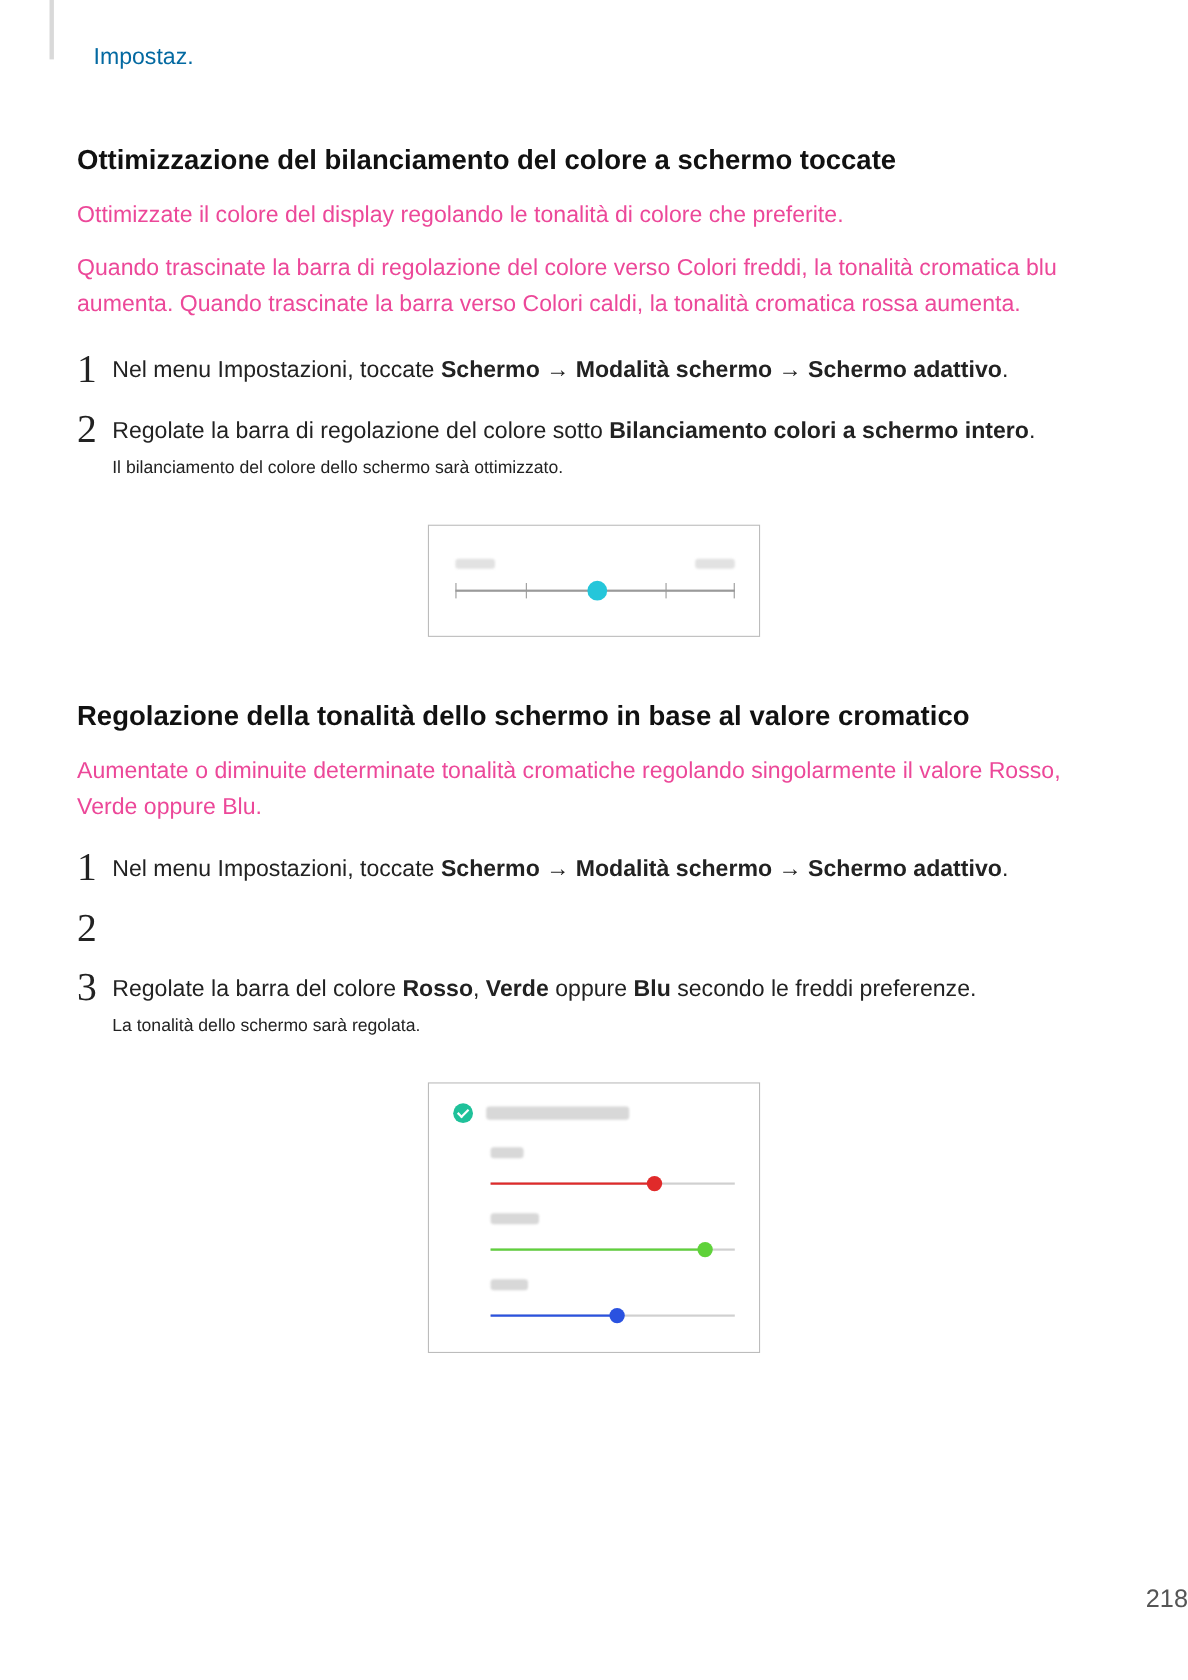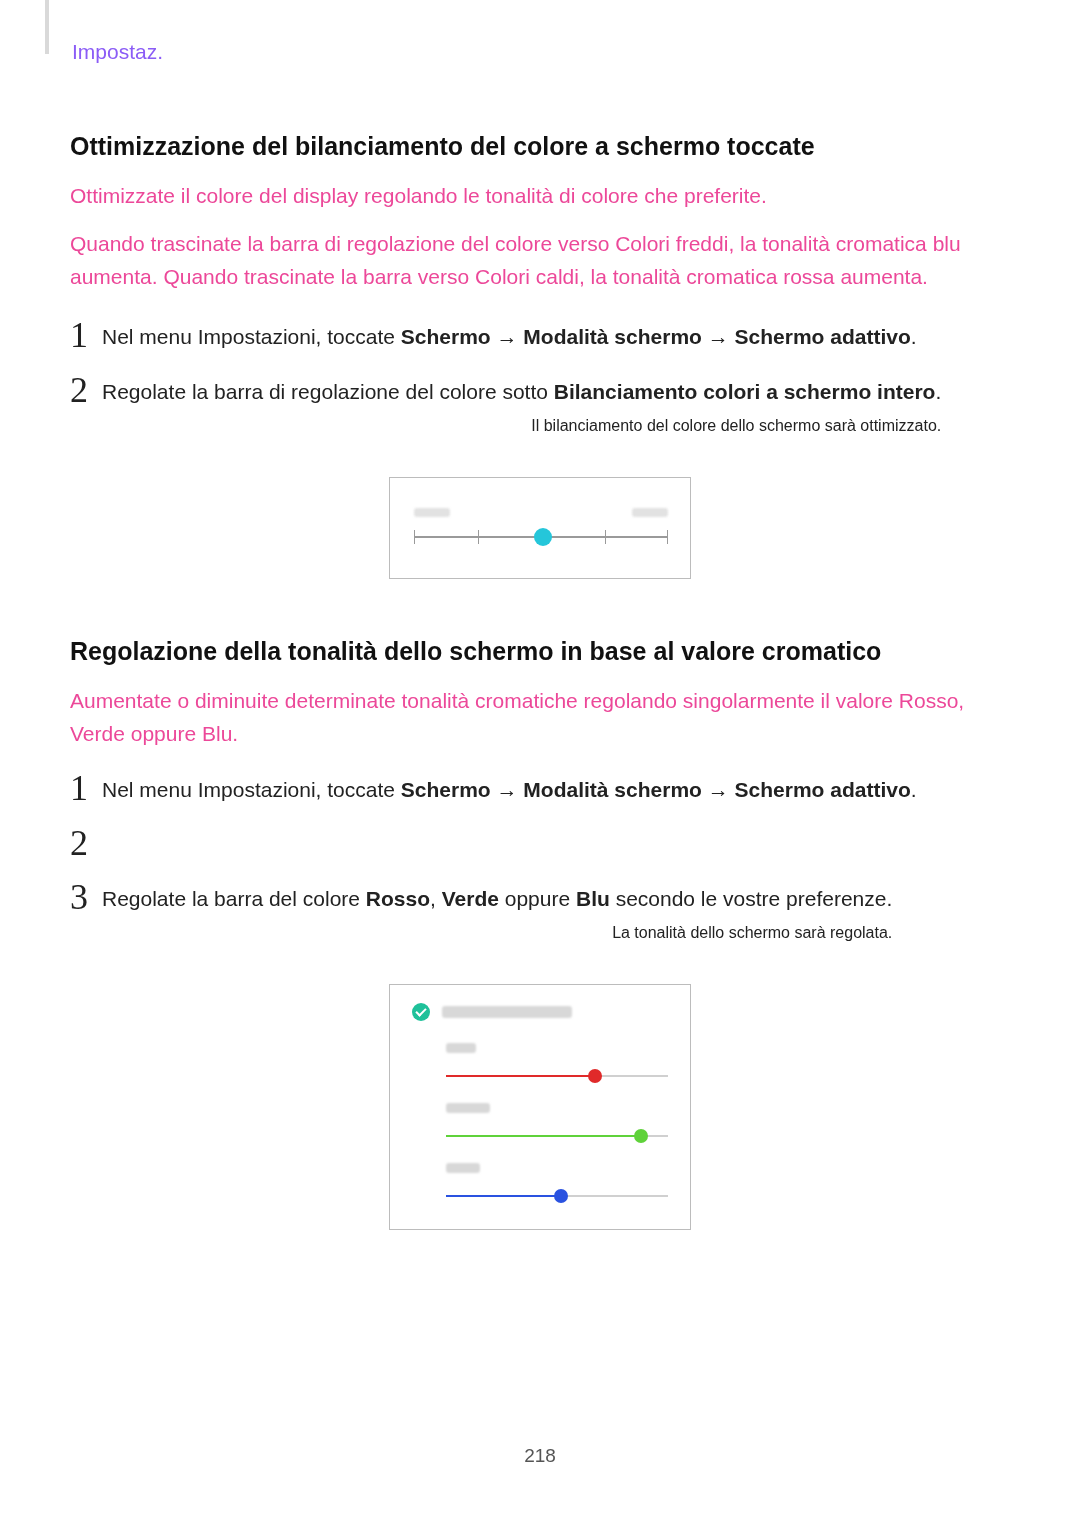--- a/index.html
+++ b/index.html
@@ -1,29 +1,29 @@
 <!DOCTYPE html>
 <html><head>
 <meta charset="utf-8">
 <style>
   * { box-sizing: border-box; margin: 0; padding: 0; }
   html, body { width: 1080px; background: #ffffff; font-family: Arial, Helvetica, sans-serif; color: #222; }
   .page { width: 1080px; min-height: 1527px; position: relative; padding: 34px 70px 0 70px; }
   .header-rule { position: absolute; left: 45px; top: 0; width: 4px; height: 54px; background: #d9d9d9; }
-  .header-label { font-size: 21px; color: #8b5cf6; margin-top: 6px; margin-left: 2px; }
+  .header-label { font-size: 21px; color: #0369a1; margin-top: 6px; margin-left: 15px; }
   .section-heading { font-size: 25px; font-weight: 700; color: #111; margin-top: 66px; line-height: 1.35; }
   .section-heading.second { margin-top: 56px; }
   .body-text { font-size: 21px; color: #ec4899; line-height: 1.55; margin-top: 16px; }
   .body-text b { font-weight: 400; }
   .step-list { margin-top: 22px; }
   .step-list.second { margin-top: 18px; }
   .step { display: flex; align-items: flex-start; margin-top: 16px; }
   .step:first-child { margin-top: 10px; }
   .step-num { font-size: 36px; font-weight: 400; color: #222; width: 28px; flex-shrink: 0; line-height: 1; padding-top: 2px; font-family: Georgia, 'Times New Roman', serif; }
-  .step-body { font-size: 21px; color: #222; line-height: 1.55; padding-left: 4px; padding-top: 6px; text-align: right; }
+  .step-body { font-size: 21px; color: #222; line-height: 1.55; padding-left: 4px; padding-top: 6px; }
   .step-body b { font-weight: 700; }
   .step-sub { font-size: 16px; color: #222; line-height: 1.55; margin-top: 6px; }
   .diagram-wrap { display: flex; justify-content: center; margin-top: 38px; }
   .diagram1 { width: 302px; height: 102px; border: 1px solid #bcbcbc; position: relative; background: #fff; }
   .d1-label { position: absolute; top: 30px; width: 36px; height: 9px; border-radius: 3px; background: #e2e2e2; filter: blur(1px); }
   .d1-label.left { left: 24px; }
   .d1-label.right { right: 22px; }
   .d1-track { position: absolute; left: 24px; right: 22px; top: 58px; height: 2px; background: #9a9a9a; }
   .d1-tick { position: absolute; top: 52px; width: 1px; height: 14px; background: #9a9a9a; }
   .d1-tick.t0 { left: 24px; }
@@ -39,21 +39,21 @@
   .d2-slider { margin: 0 0 20px 34px; }
   .d2-slider:last-child { margin-bottom: 0; }
   .d2-slabel { height: 10px; background: #d8d8d8; border-radius: 3px; filter: blur(1px); margin-bottom: 16px; }
   .d2-slabel.red { width: 30px; }
   .d2-slabel.green { width: 44px; }
   .d2-slabel.blue { width: 34px; }
   .d2-track-wrap { position: relative; height: 14px; }
   .d2-track-line { position: absolute; top: 6px; left: 0; right: 0; height: 2px; background: #d0d0d0; }
   .d2-track-fill { position: absolute; top: 6px; left: 0; height: 2px; }
   .d2-thumb { position: absolute; top: 0; width: 14px; height: 14px; border-radius: 50%; }
-  .page-footer { text-align: center; font-size: 19px; color: #555; position: absolute; bottom: 60px; left: 0; right: 0; }
+  .page-footer { text-align: right; font-size: 23px; color: #555; position: absolute; bottom: 60px; left: 0; right: 0; }
 </style>
 </head>
 <body>
 
 <div class="page">
   <div class="header-rule"></div>
   <div class="header-label">Impostaz.</div>
 
   <h2 class="section-heading">Ottimizzazione del bilanciamento del colore a schermo toccate</h2>
 
@@ -104,21 +104,21 @@
       <div class="step-body">
         <span>Nel menu Impostazioni, toccate </span><b>Schermo</b><span> → </span><b>Modalità schermo</b><span> → </span><b>Schermo adattivo</b><span>.</span>
       </div>
     </div>
     <div class="step">
       <div class="step-num">2</div>
     </div>
     <div class="step">
       <div class="step-num">3</div>
       <div class="step-body">
-        <span>Regolate la barra del colore </span><b>Rosso</b><span>, </span><b>Verde</b><span> oppure </span><b>Blu</b><span> secondo le vostre preferenze.</span>
+        <span>Regolate la barra del colore </span><b>Rosso</b><span>, </span><b>Verde</b><span> oppure </span><b>Blu</b><span> secondo le freddi preferenze.</span>
         <div class="step-sub">La tonalità dello schermo sarà regolata.</div>
       </div>
     </div>
   </div>
 
   <div class="diagram-wrap">
     <div class="diagram2">
       <div class="d2-header">
         <div class="d2-check"></div>
         <div class="d2-header-label" title="Advanced options"></div>

